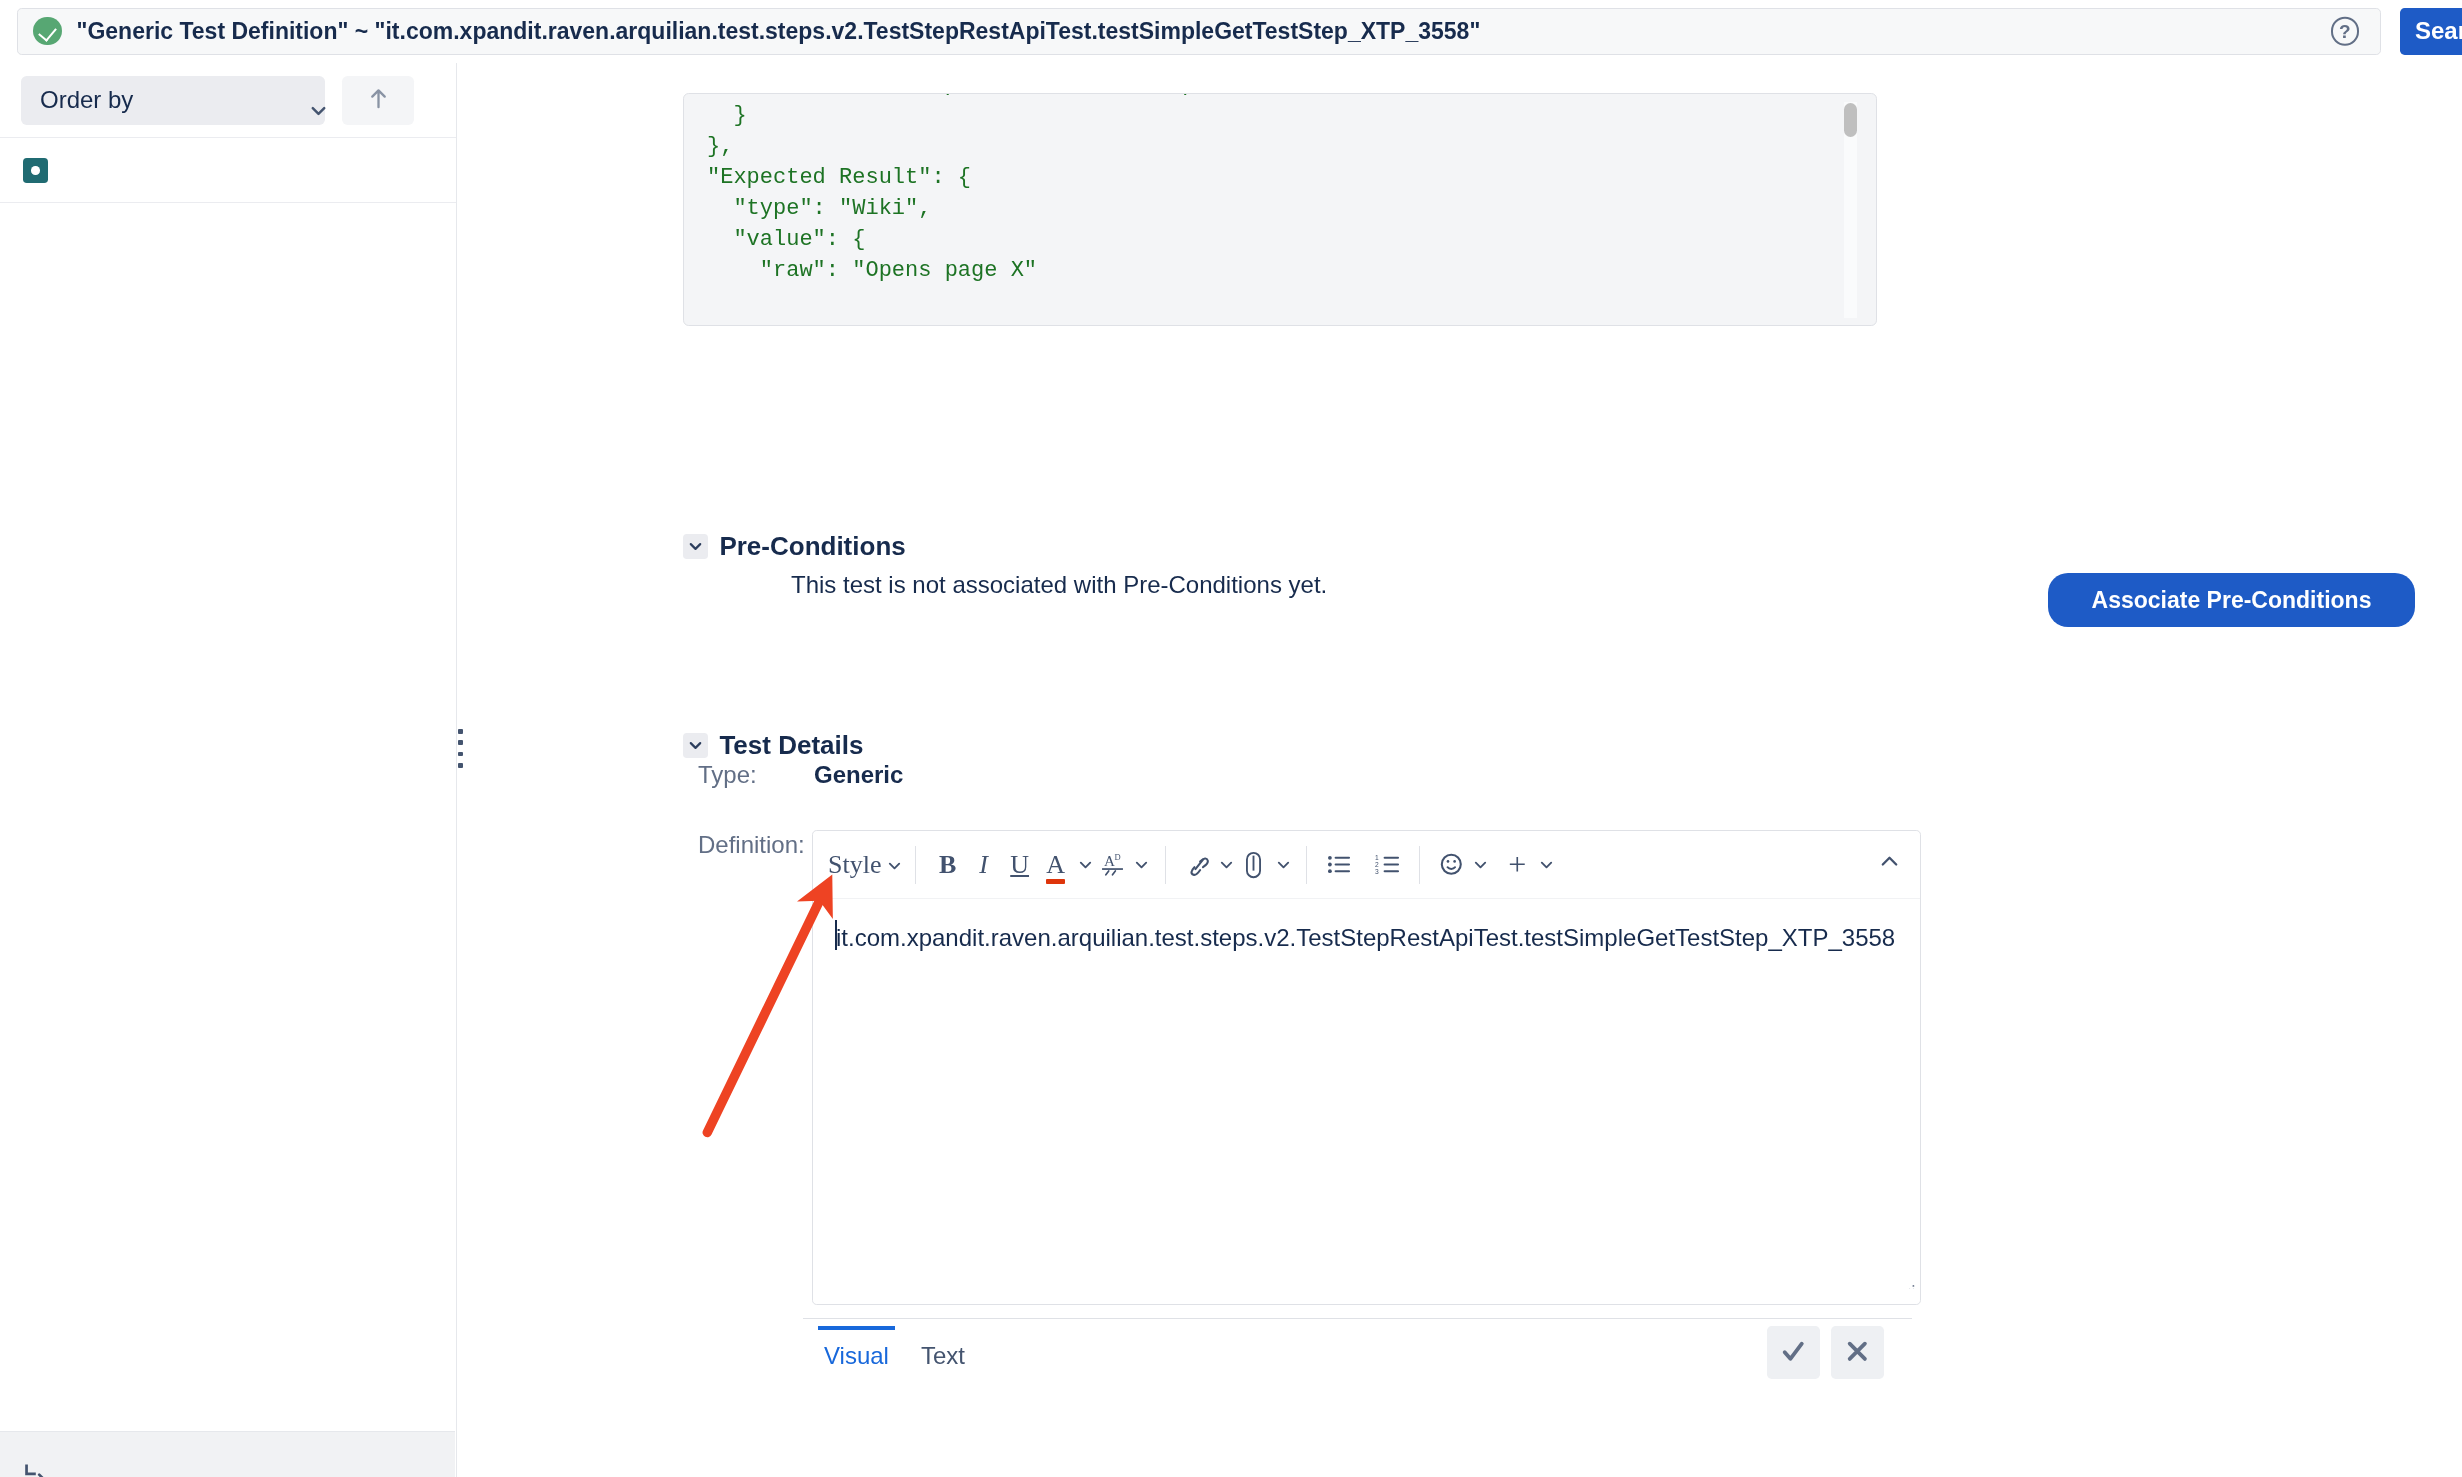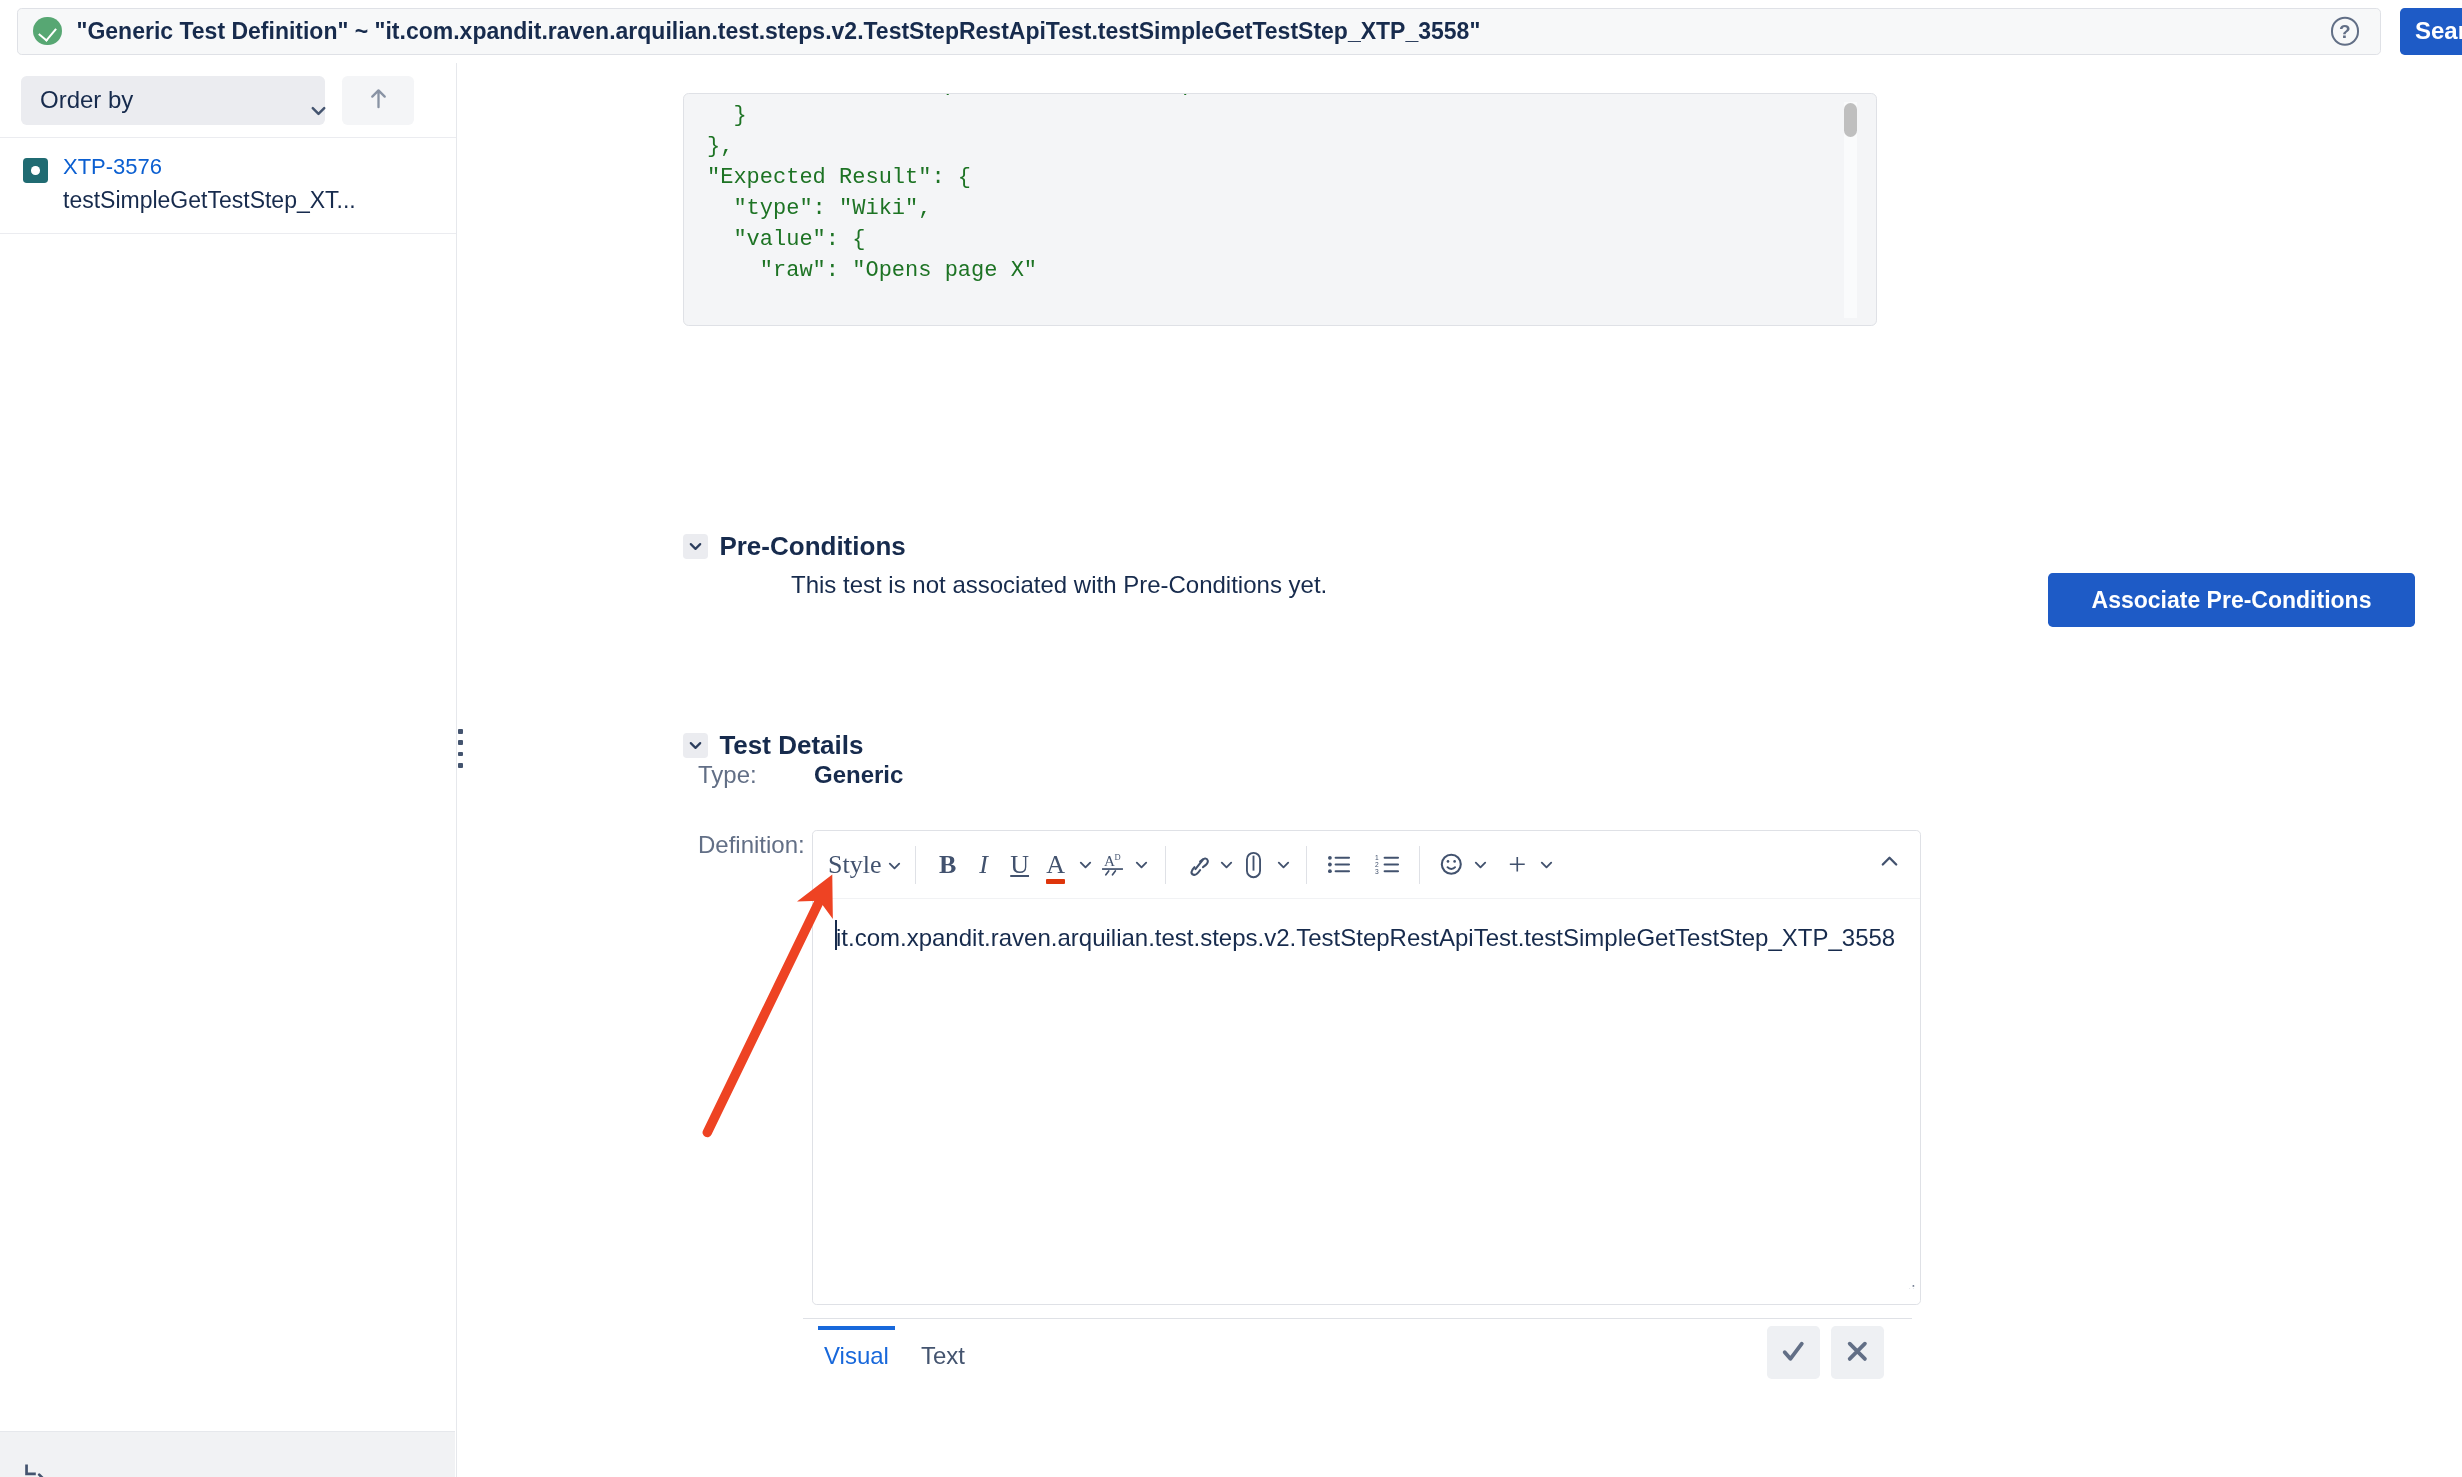--- a/index.html
+++ b/index.html
@@ -337,24 +337,20 @@
           </svg>
       </span>
     </div>
   </div>
 
 
   <div class="issue-row">
     <span class="issue-icon">
         <i></i>
       </span>
-    <div class="issue-body">
-      <span class="issue-key">XTP-3576</span>
-      <div class="issue-summary">testSimpleGetTestStep_XT...</div>
-    </div>
   </div>
 
   <div id="sidebar-footer">
     <span>
       <svg width="28.5" height="19" viewBox="0 0 30 24">
           <path d="M14 20 L4 20 L4 10" fill="none" stroke="#44546f" stroke-width="3.4" stroke-linecap="square"></path>
           <path d="M20 21 L25 26" fill="none" stroke="#44546f" stroke-width="3.4" stroke-linecap="round"></path>
         </svg>
     </span>
   </div>
@@ -384,21 +380,21 @@
 
   <div class="section-header" style="left:213px; top:468px;">
     <span class="collapse-toggle">
       <svg width="17" height="17" viewBox="0 0 18 18">
           <path d="M4 6.5 L9 11.5 L14 6.5" fill="none" stroke="#2c3e5d" stroke-width="2.3" stroke-linecap="round" stroke-linejoin="round"></path>
         </svg>
     </span>
     <span class="section-title">Pre-Conditions</span>
   </div>
   <div class="empty-text" style="left:321px; top:508px;">This test is not associated with Pre-Conditions yet.</div>
-  <button class="blue-btn" style="left:1578px; top:510px; width:367px; height:54px;">Associate Pre-Conditions</button>
+  <button class="blue-btn" style="left:1578px; top:510px; width:367px; height:54px;border-radius:20px;">Associate Pre-Conditions</button>
 
   <div class="section-header" style="left:213px; top:667px;">
     <span class="collapse-toggle">
       <svg width="17" height="17" viewBox="0 0 18 18">
           <path d="M4 6.5 L9 11.5 L14 6.5" fill="none" stroke="#2c3e5d" stroke-width="2.3" stroke-linecap="round" stroke-linejoin="round"></path>
         </svg>
     </span>
     <span class="section-title">Test Details</span>
   </div>
 

